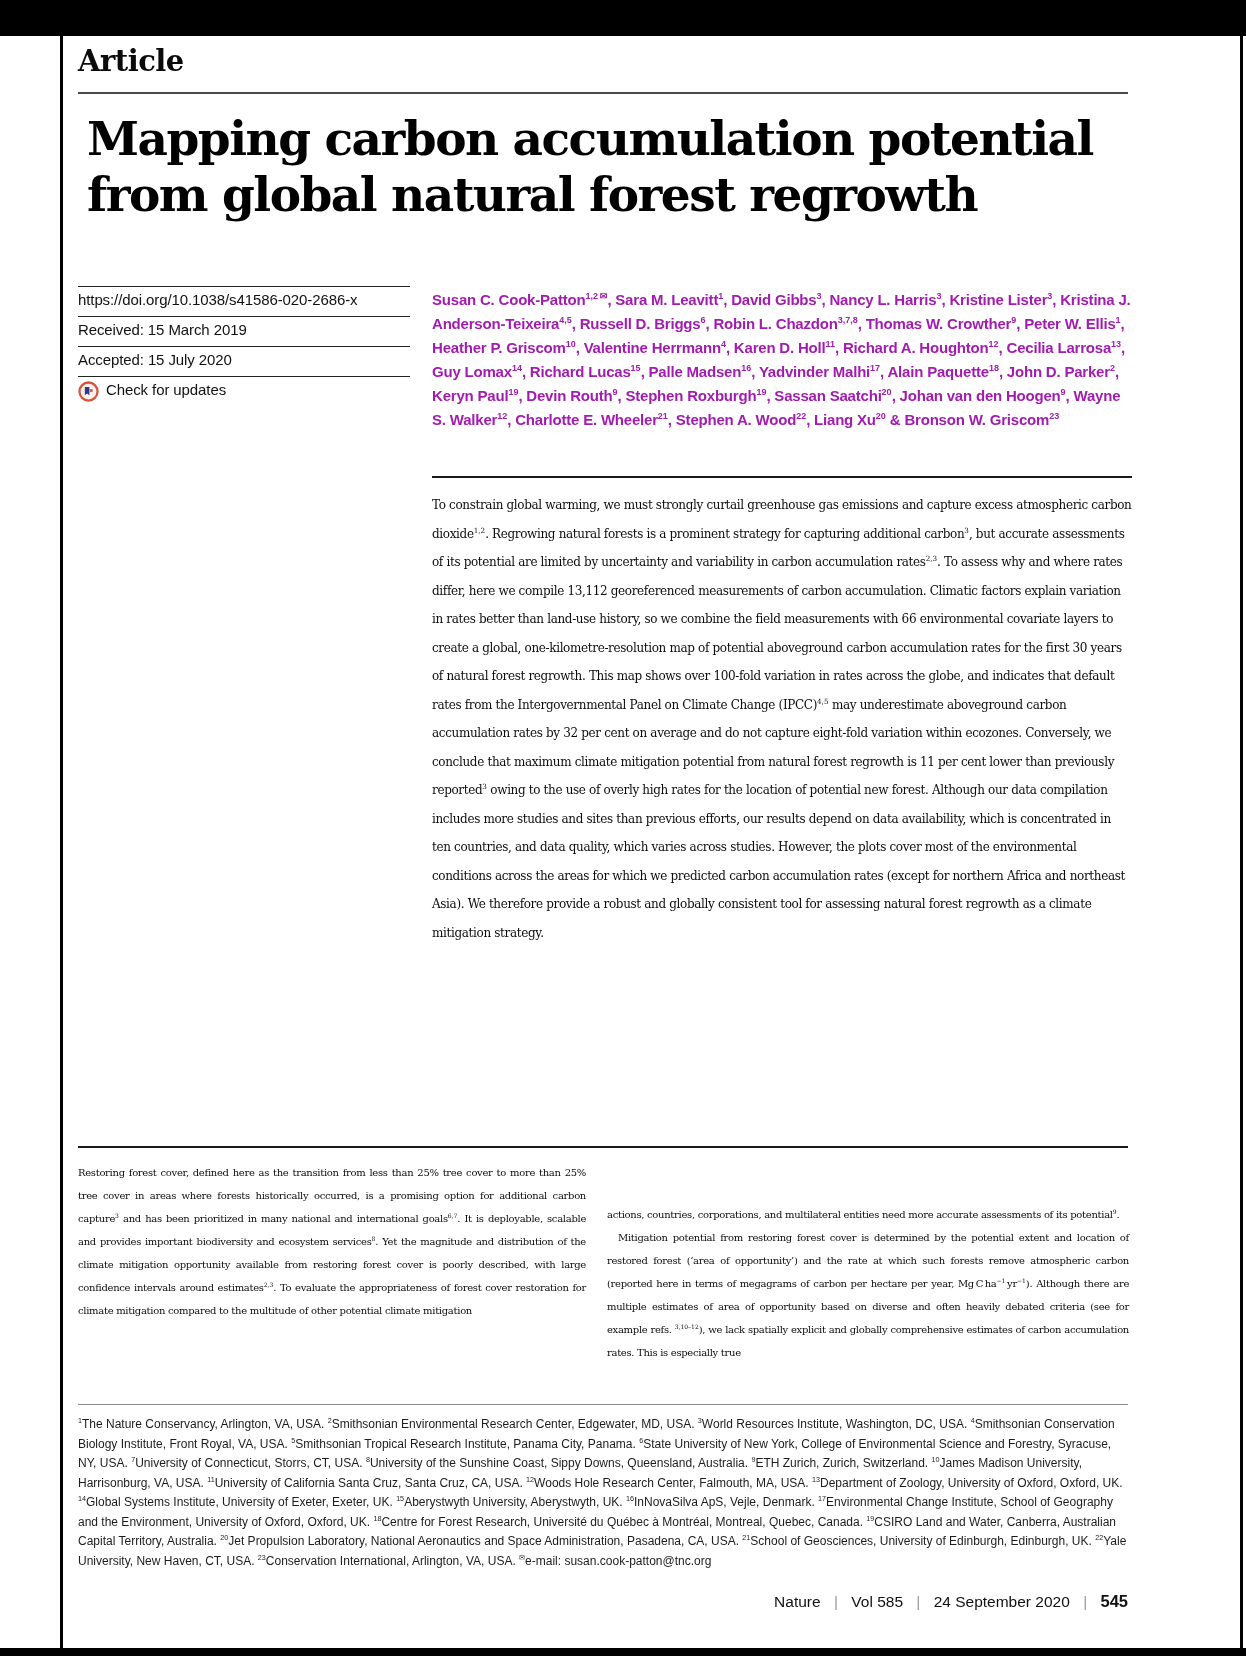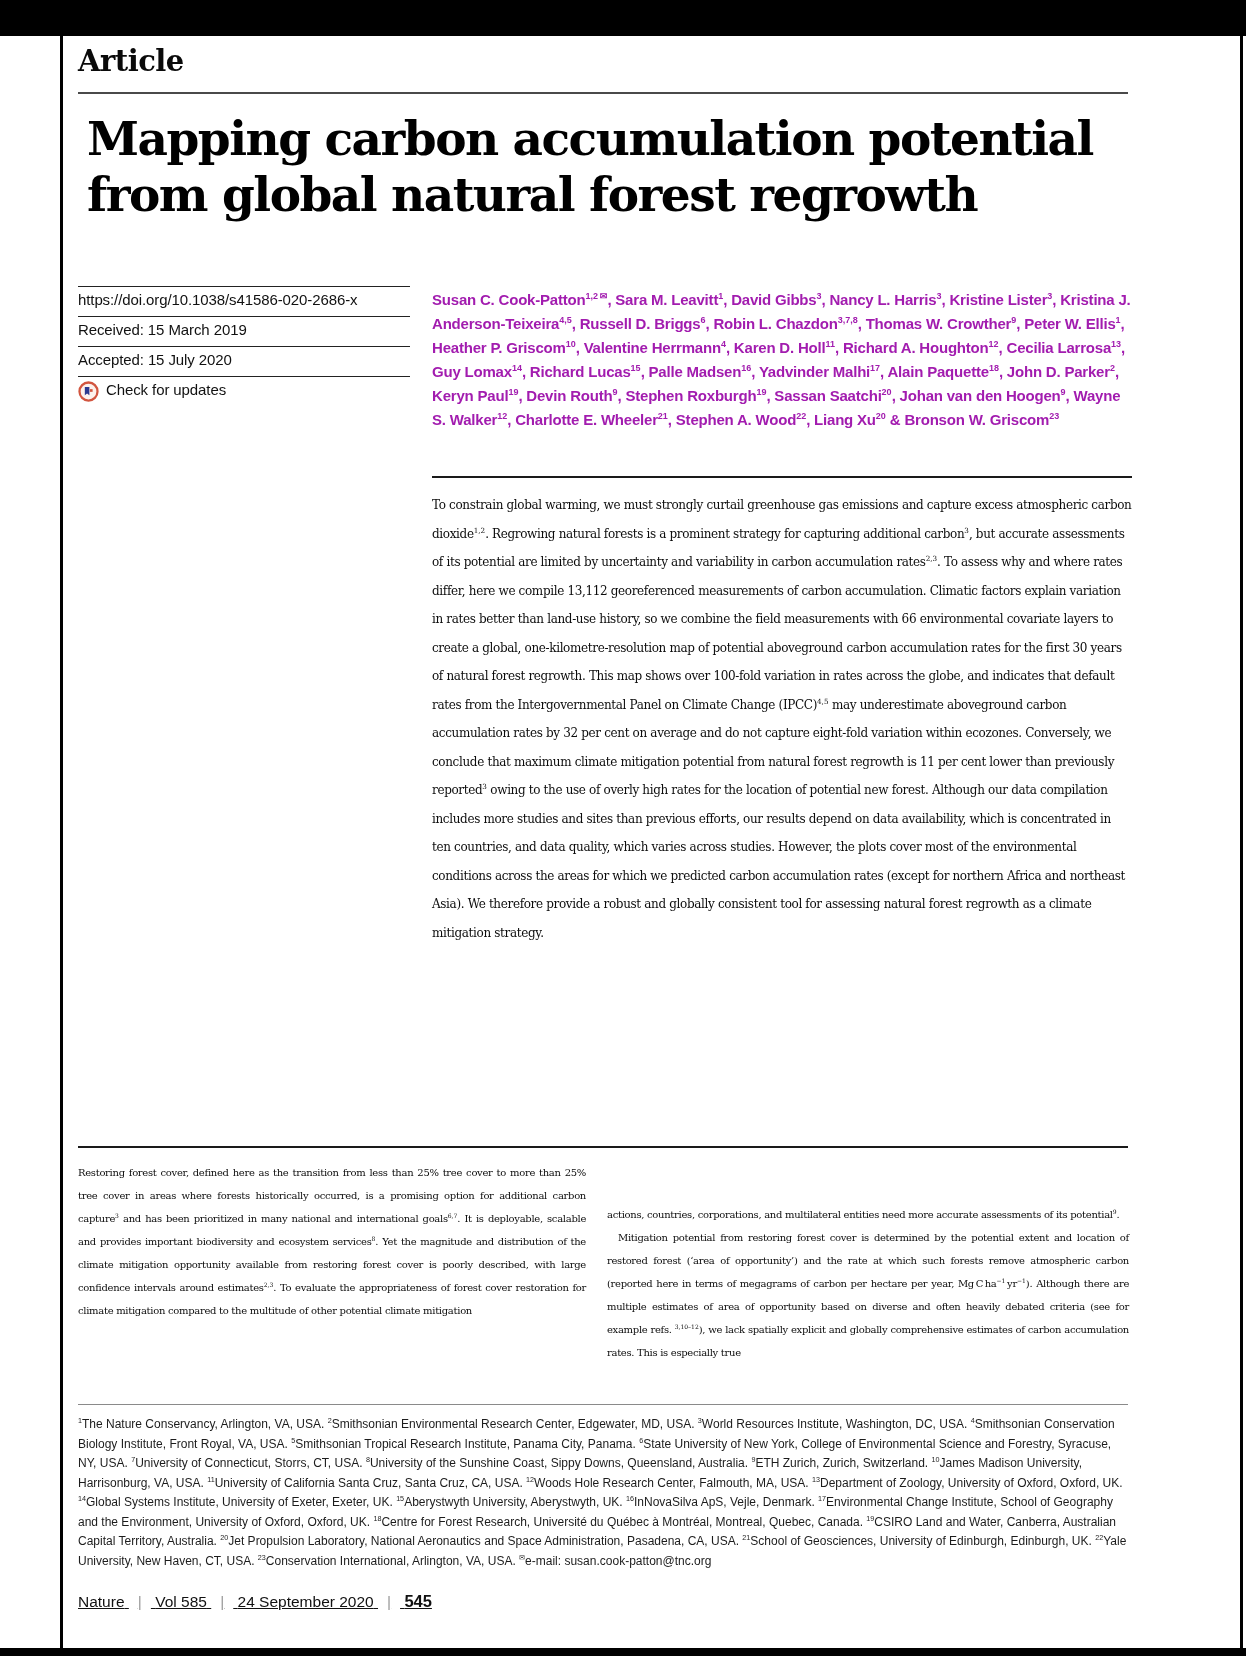--- a/index.html
+++ b/index.html
@@ -37,22 +37,22 @@
   .col-left{left:78px;width:508px;}
   .col-right{left:607px;width:522px;margin-top:42px;}
   .bodycol p{margin:0;}
   .bodycol p.indent{text-indent:1.1em;}
 
   .affil-rule{position:absolute;left:78px;top:1404px;width:1050px;height:1px;background:#8a8a8a;}
   .affils{position:absolute;left:78px;top:1415px;width:1052px;font-size:12px;line-height:19.5px;
           letter-spacing:0;color:#1c1c1c;}
   .affils .email{white-space:nowrap;}
 
-  .footer{position:absolute;left:78px;top:1592px;width:1050px;font-size:15.5px;
-          color:#111;text-decoration:underline;}
+  .footer{position:absolute;left:78px;top:1592px;width:1050px;text-align:right;font-size:15.5px;
+          color:#111;}
   .footer .sep{color:#9a9a9a;padding:0 9px;font-weight:400;}
   .footer .pg{font-weight:700;font-size:16.5px;}
 </style>
 </head>
 <body>
 
 <div class="frame-top"></div>
 <div class="frame-bottom"></div>
 <div class="frame-left"></div>
 <div class="frame-right"></div>

